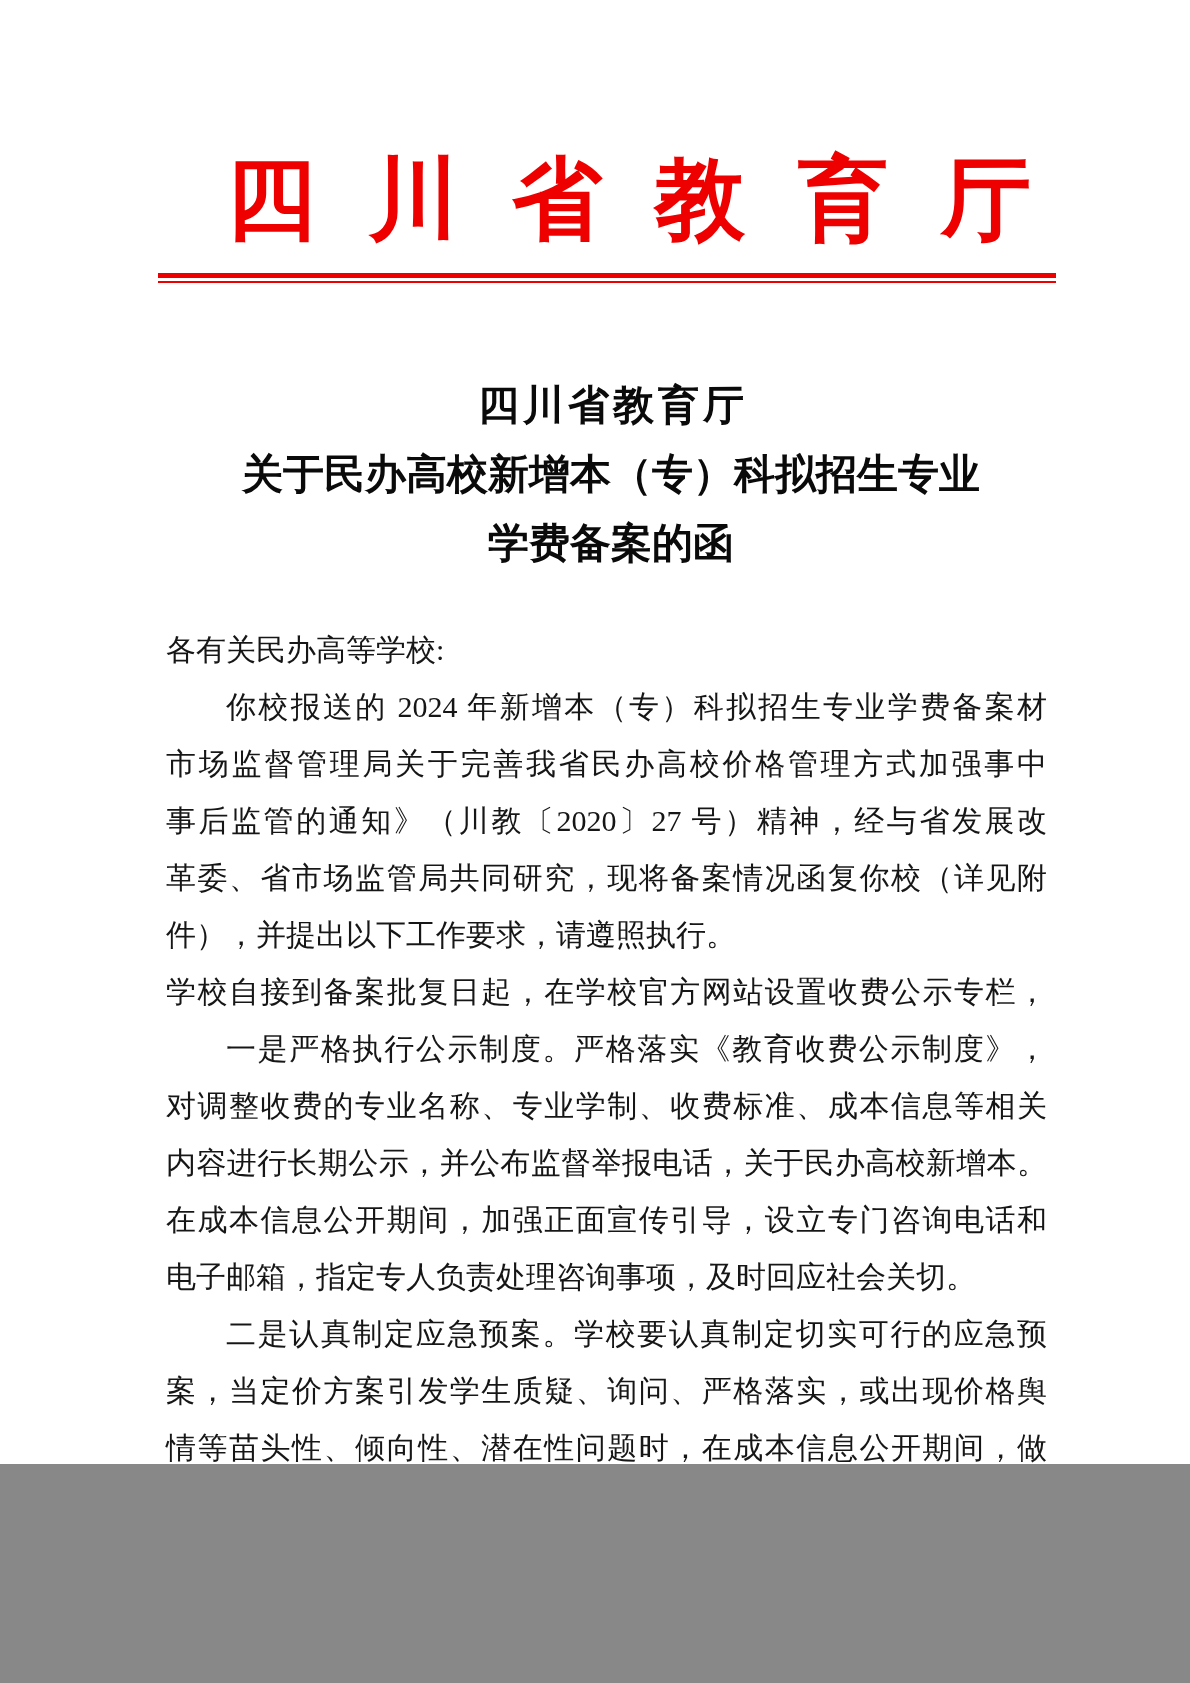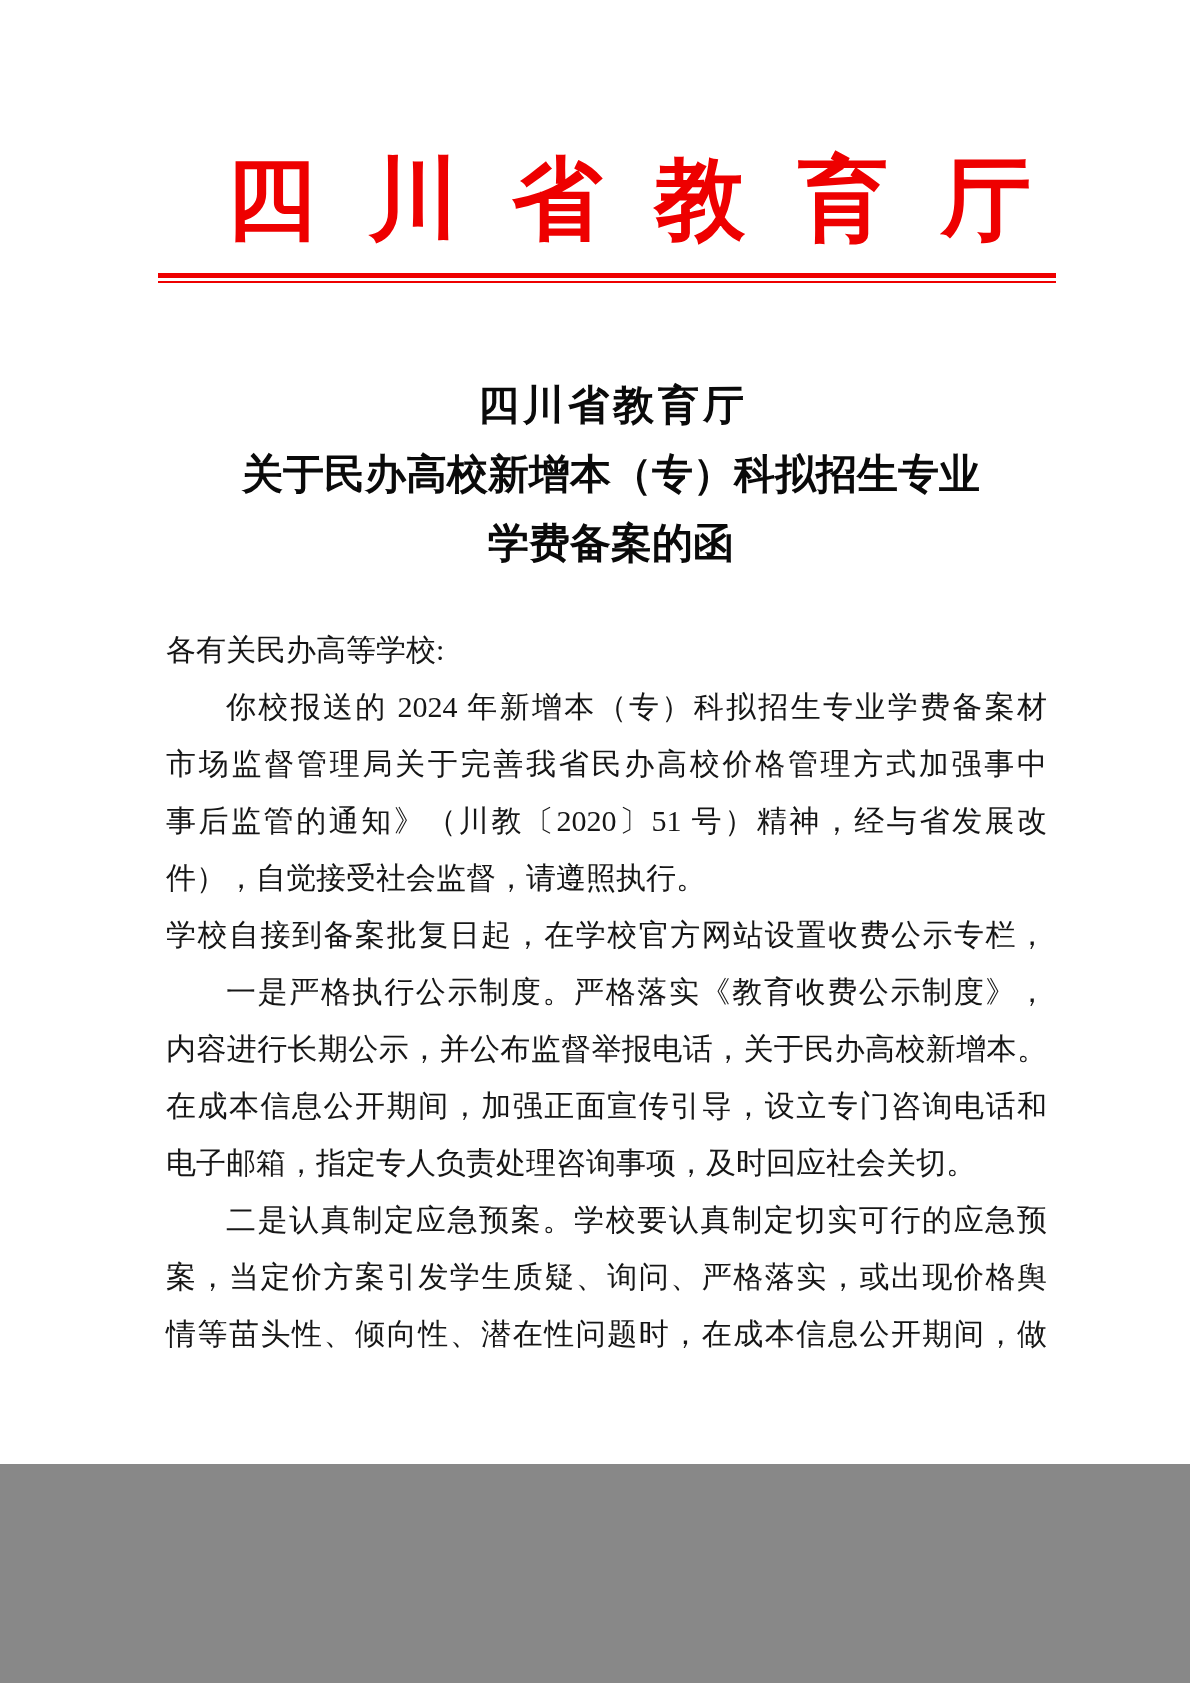--- a/index.html
+++ b/index.html
@@ -103,24 +103,26 @@
   <div class="doc-title">
     <div class="t1">四川省教育厅</div>
     <div class="t2">关于民办高校新增本（专）科拟招生专业</div>
     <div class="t3">学费备案的函</div>
   </div>
 
   <div class="body-text">
     <div class="ln">各有关民办高等学校:</div>
     <div class="ln indent fill">你校报送的 2024 年新增本（专）科拟招生专业学费备案材</div>
     <div class="ln fill">市场监督管理局关于完善我省民办高校价格管理方式加强事中</div>
-    <div class="ln fill">事后监管的通知》（川教〔2020〕51 号）精神，经与省发展改</div>
-    <div class="ln">件），自觉接受社会监督，请遵照执行。</div>
+    <div class="ln fill">事后监管的通知》（川教〔2020〕27 号）精神，经与省发展改</div>
+    <div class="ln fill">革委、省市场监管局共同研究，现将备案情况函复你校（详见附</div>
+    <div class="ln">件），并提出以下工作要求，请遵照执行。</div>
     <div class="ln fill">学校自接到备案批复日起，在学校官方网站设置收费公示专栏，</div>
     <div class="ln indent fill">一是严格执行公示制度。严格落实《教育收费公示制度》，</div>
+    <div class="ln fill">对调整收费的专业名称、专业学制、收费标准、成本信息等相关</div>
     <div class="ln fill">内容进行长期公示，并公布监督举报电话，关于民办高校新增本。</div>
     <div class="ln fill">在成本信息公开期间，加强正面宣传引导，设立专门咨询电话和</div>
     <div class="ln">电子邮箱，指定专人负责处理咨询事项，及时回应社会关切。</div>
     <div class="ln indent fill">二是认真制定应急预案。学校要认真制定切实可行的应急预</div>
     <div class="ln fill">案，当定价方案引发学生质疑、询问、严格落实，或出现价格舆</div>
     <div class="ln fill">情等苗头性、倾向性、潜在性问题时，在成本信息公开期间，做</div>
   </div>
 
   <div class="rule-bottom"></div>
 

